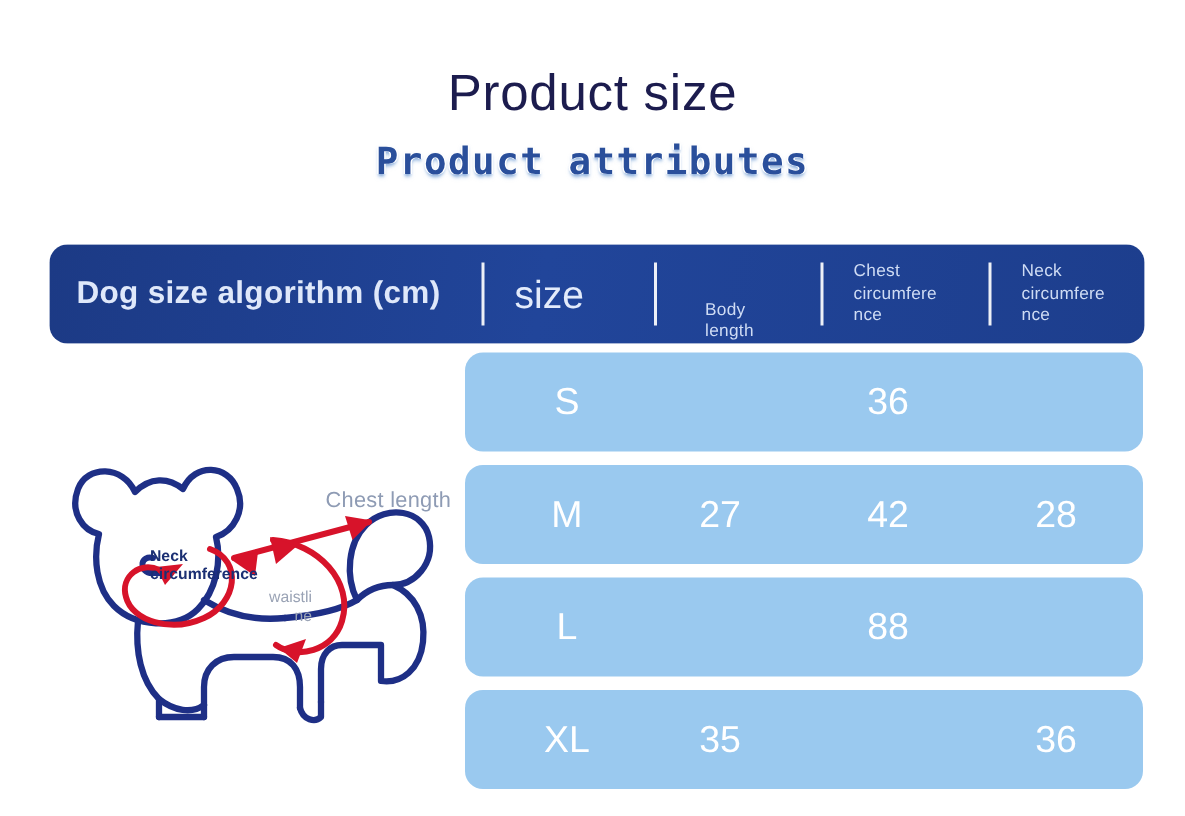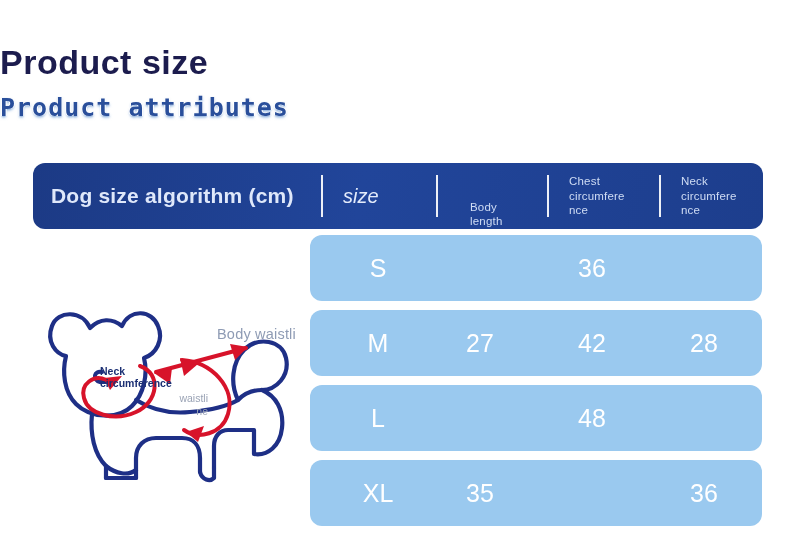--- a/index.html
+++ b/index.html
@@ -16,34 +16,34 @@
     font-family: "Liberation Sans", sans-serif;
     background: #ffffff;
   }
 
   
   .title-main {
     position: absolute;
     top: 44px;
     left: 0;
     width: 790px;
-    text-align: left;
+    text-align: center;
     font-family: "Liberation Sans", sans-serif;
     font-size: 34px;
-    font-weight: 700;
+    font-weight: 400;
     letter-spacing: 0.5px;
     color: #1c1c4e;
     line-height: 1.1;
   }
   .title-sub {
     position: absolute;
     top: 94px;
     left: 0;
     width: 790px;
-    text-align: left;
+    text-align: center;
     font-family: "DejaVu Sans Mono", monospace;
     font-size: 25px;
     font-weight: 700;
     letter-spacing: 1px;
     color: #2a4f9b;
     text-shadow:
        1px 0 0 #ffffff,
       -1px 0 0 #ffffff,
        0 1px 2px rgba(120,160,215,0.75),
        0 2px 3px rgba(150,185,225,0.55);
@@ -75,23 +75,22 @@
     left: 18px;
     width: 270px;
     font-size: 21px;
     font-weight: 700;
     letter-spacing: 0.2px;
     color: #dfe8fa;
   }
   .hdr-size {
     left: 310px;
     width: 100px;
-    font-size: 20px;
+    font-size: 26px;
     color: #e3ebfb;
-    font-style: italic;
   }
   .hdr-sm {
     font-size: 11.5px;
     line-height: 1.28;
     color: #cfdcf4;
     letter-spacing: 0.2px;
   }
   .hdr-body   { left: 437px; width: 95px; align-items: flex-end; }
   .hdr-chest  { left: 536px; width: 98px; }
   .hdr-neck   { left: 648px; width: 98px; }
@@ -229,21 +228,21 @@
     <div class="cell c-chest">36</div>
   </div>
   <div class="row">
     <div class="cell c-size">M</div>
     <div class="cell c-body">27</div>
     <div class="cell c-chest">42</div>
     <div class="cell c-neck">28</div>
   </div>
   <div class="row">
     <div class="cell c-size">L</div>
-    <div class="cell c-chest">48</div>
+    <div class="cell c-chest">88</div>
   </div>
   <div class="row">
     <div class="cell c-size">XL</div>
     <div class="cell c-body">35</div>
     <div class="cell c-neck">36</div>
   </div>
 </div>
 
 <div class="diagram">
   <svg width="278" height="200" viewBox="0 0 278 200">
@@ -306,21 +305,21 @@
       <polygon points="72,90 90,88 78,102" fill="#d7132a" stroke="none"></polygon>
 
       <path d="M150 72
                C 180 74, 204 100, 196 126
                C 190 146, 166 152, 152 142"></path>
       <polygon points="154,144 172,138 166,154" fill="#d7132a" stroke="none"></polygon>
       <polygon points="148,70 166,76 152,88" fill="#d7132a" stroke="none"></polygon>
     </g>
   </svg>
 
-  <div class="lbl lbl-body">Body waistli</div>
+  <div class="lbl lbl-body">Chest length</div>
 
   <div class="lbl lbl-neck">
     <div>Neck</div>
     <div>circumference</div>
   </div>
 
   <div class="lbl lbl-waist">
     <div>waistli</div>
     <div>ne</div>
   </div>

